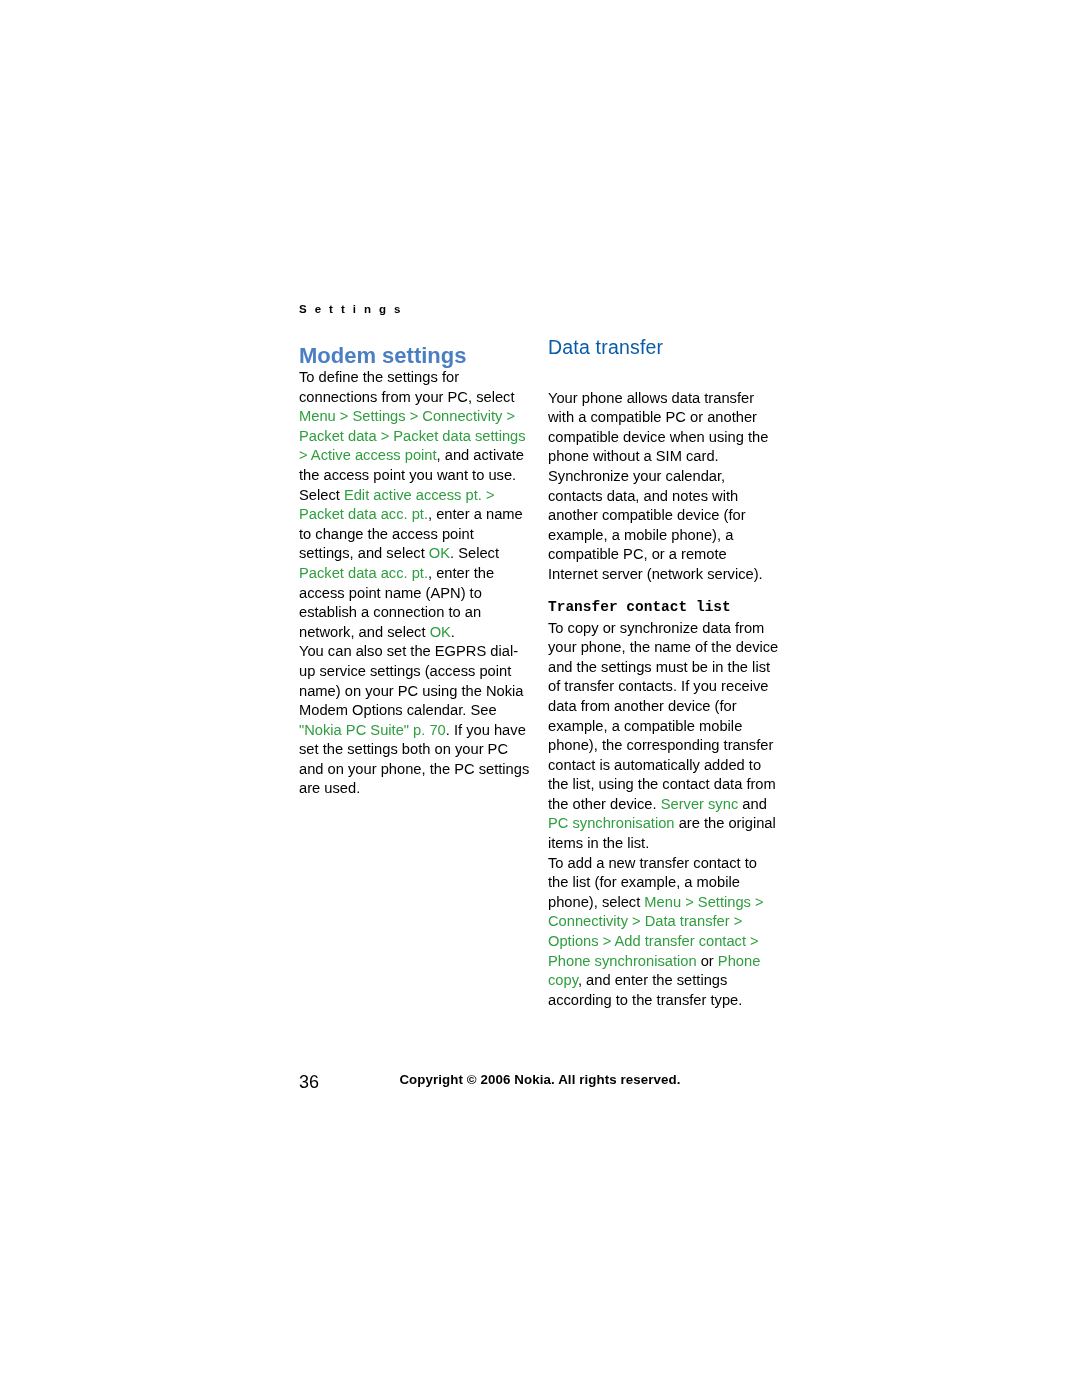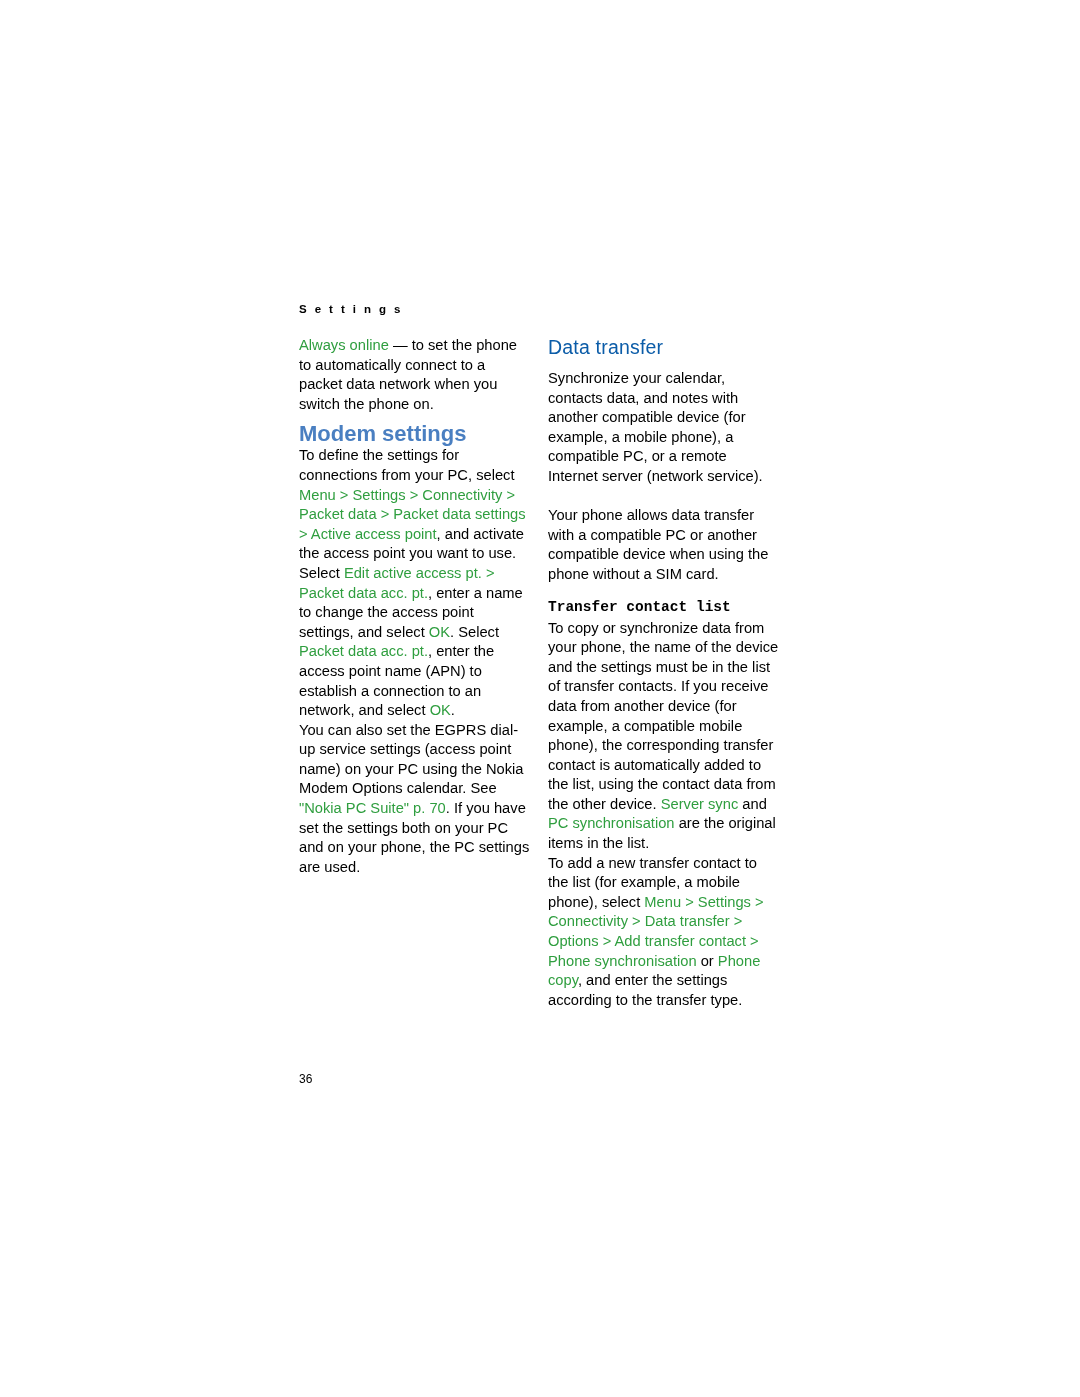--- a/index.html
+++ b/index.html
@@ -74,21 +74,21 @@
     margin: 12px 0 2px 0;
     font-family: Liberation Mono, monospace;
   }
   .g { color: #2f9e3f; }
   .para { margin-bottom: 0px; }
 
   .footer-num {
     position: absolute;
     left: 299px;
     top: 1072px;
-    font-size: 12px;
+    font-size: 18px;
     color: #000;
   }
   .footer-text {
     position: absolute;
     left: 0;
     top: 1072px;
     width: 1080px;
     text-align: center;
     font-size: 13.3px;
     font-weight: bold;
@@ -100,44 +100,44 @@
 <body>
 
 <div class="page">
 
   <div class="header">S e t t i n g s</div>
 
   <div class="columns">
 
     <div class="col col-left">
 
-      <p class="para"><span class="g">Always online</span><span> — to set the phone to automatically connect to a packet data network when you switch the phone on.</span></p>
 
       <h3 class="h3">Modem settings</h3>
 
 
       <p class="para"><span>To define the settings for connections from your PC, select </span><span class="g">Menu</span><span class="g"> &gt; </span><span class="g">Settings</span><span class="g"> &gt; </span><span class="g">Connectivity</span><span class="g"> &gt; </span><span class="g">Packet data</span><span class="g"> &gt; </span><span class="g">Packet data settings</span><span class="g"> &gt; </span><span class="g">Active access point</span><span>, and activate the access point you want to use. Select </span><span class="g">Edit active access pt.</span><span class="g"> &gt; </span><span class="g">Packet data acc. pt.</span><span>, enter a name to change the access point settings, and select </span><span class="g">OK</span><span>. Select </span><span class="g">Packet data acc. pt.</span><span>, enter the access point name (APN) to establish a connection to an network, and select </span><span class="g">OK</span><span>.</span></p>
 
       <p class="para"><span>You can also set the EGPRS dial-up service settings (access point name) on your PC using the Nokia Modem Options calendar. See </span><span class="g">"Nokia PC Suite" p. 70</span><span>. If you have set the settings both on your PC and on your phone, the PC settings are used.</span></p>
 
     </div>
 
     <div class="col col-right">
 
       <h2 class="h2">Data transfer</h2>
 
+      <p class="para spacer-before"><br><span>Your phone allows data transfer with a compatible PC or another compatible device when using the phone without a SIM card.</span></p>
+
       <p class="para">Synchronize your calendar, contacts data, and notes with another compatible device (for example, a mobile phone), a compatible PC, or a remote Internet server (network service).</p>
-
-      <p class="para spacer-before"><br><span>Your phone allows data transfer with a compatible PC or another compatible device when using the phone without a SIM card.</span></p>
 
       <h4 class="h4">Transfer contact list</h4>
 
       <p class="para"><span>To copy or synchronize data from your phone, the name of the device and the settings must be in the list of transfer contacts. If you receive data from another device (for example, a compatible mobile phone), the corresponding transfer contact is automatically added to the list, using the contact data from the other device. </span><span class="g">Server sync</span><span> and </span><span class="g">PC synchronisation</span><span> are the original items in the list.</span></p>
 
       <p class="para"><span>To add a new transfer contact to the list (for example, a mobile phone), select </span><span class="g">Menu</span><span class="g"> &gt; </span><span class="g">Settings</span><span class="g"> &gt; </span><span class="g">Connectivity</span><span class="g"> &gt; </span><span class="g">Data transfer</span><span class="g"> &gt; </span><span class="g">Options</span><span class="g"> &gt; </span><span class="g">Add transfer contact</span><span class="g"> &gt; </span><span class="g">Phone synchronisation</span><span> or </span><span class="g">Phone copy</span><span>, and enter the settings according to the transfer type.</span></p>
 
     </div>
 
   </div>
 
   <div class="footer-num">36</div>
+  <div class="footer-text">Copyright © 2006 Nokia. All rights reserved.</div>
 
 </div>
 
 </body></html>

